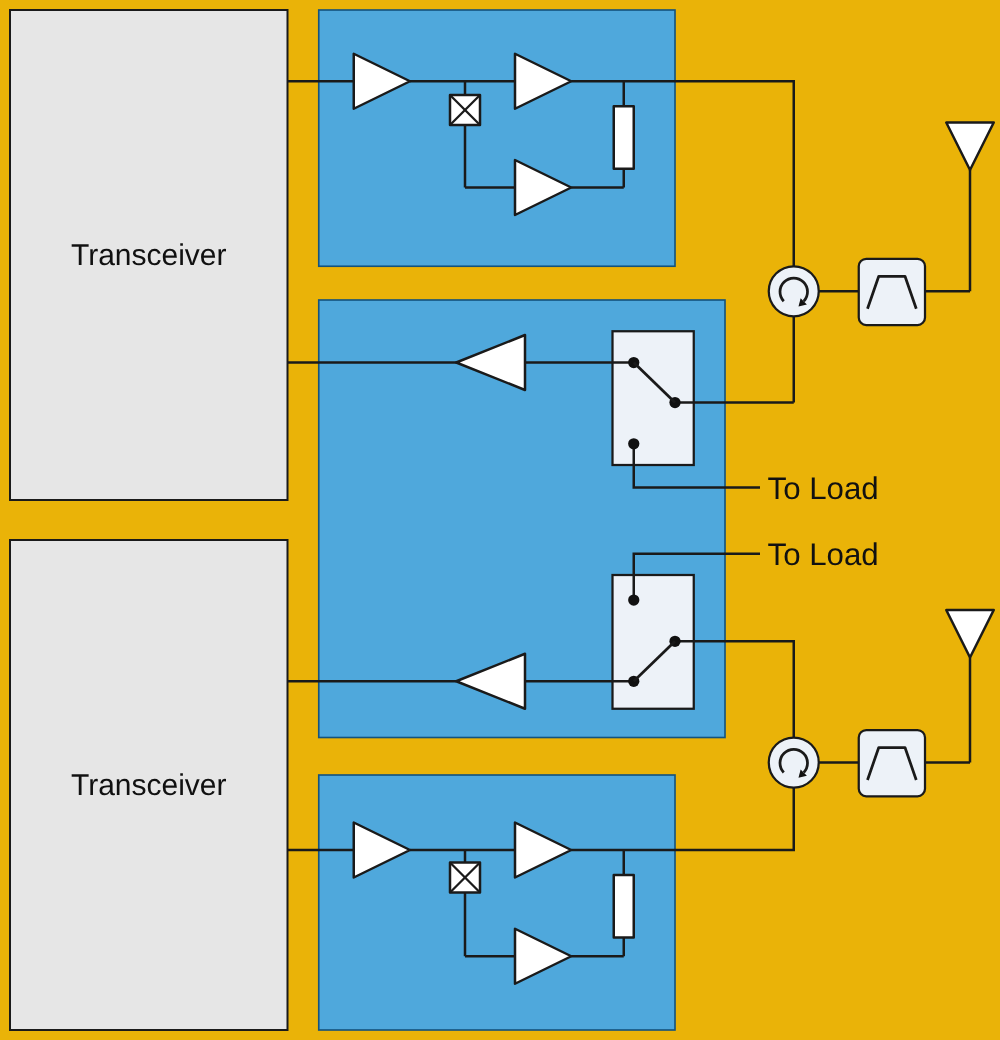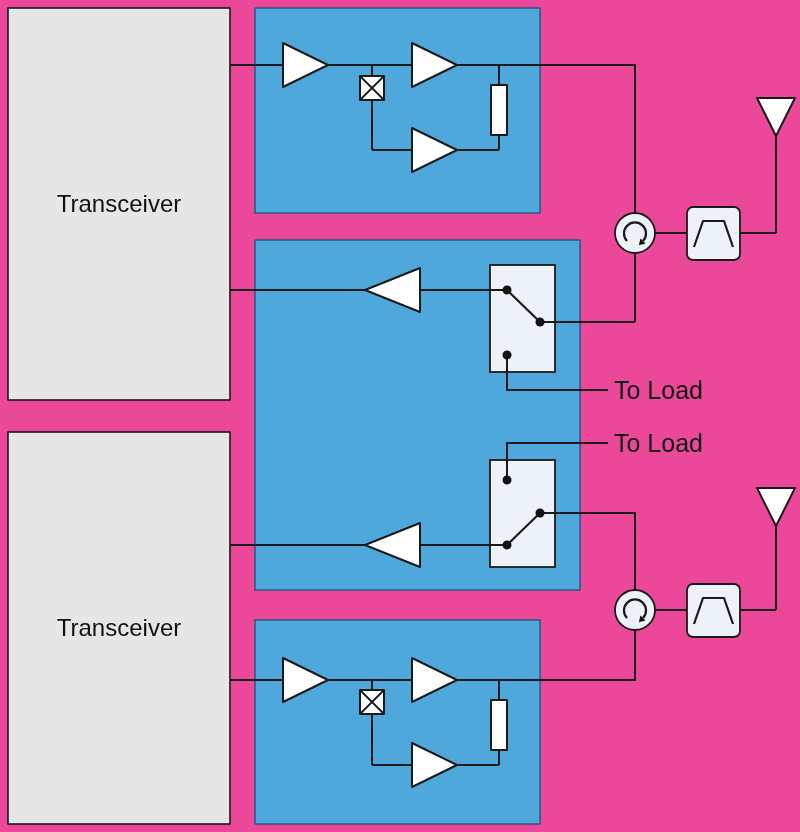--- a/index.html
+++ b/index.html
@@ -1,16 +1,16 @@
 <!DOCTYPE html>
 <html><head>
 <meta charset="utf-8">
 <style>
   html,body{margin:0;padding:0;background:#ffffff;}
-  .stage{position:relative;width:800px;height:832px;background:#ec4899;overflow:hidden;}
+  .stage{position:relative;width:800px;height:832px;background:#eab308;overflow:hidden;}
   svg{display:block;}
   .wire{stroke:#1A1A1A;stroke-width:2;fill:none;}
   .thinwire{stroke:#1A1A1A;stroke-width:1.8;fill:none;}
   .gray-block{stroke:#1A1A1A;stroke-width:1.6;}
   .blue-block{stroke:#14537D;stroke-width:1.3;}
   .shape{fill:#FFFFFF;stroke:#1A1A1A;stroke-width:2;stroke-linejoin:round;}
   .comp-box{stroke:#1A1A1A;stroke-width:1.8;}
   .dot{fill:#111111;stroke:none;}
   .arm{stroke:#1A1A1A;stroke-width:2.2;fill:none;}
   .glyph{stroke:#1A1A1A;stroke-width:2.2;fill:none;stroke-linejoin:round;}

